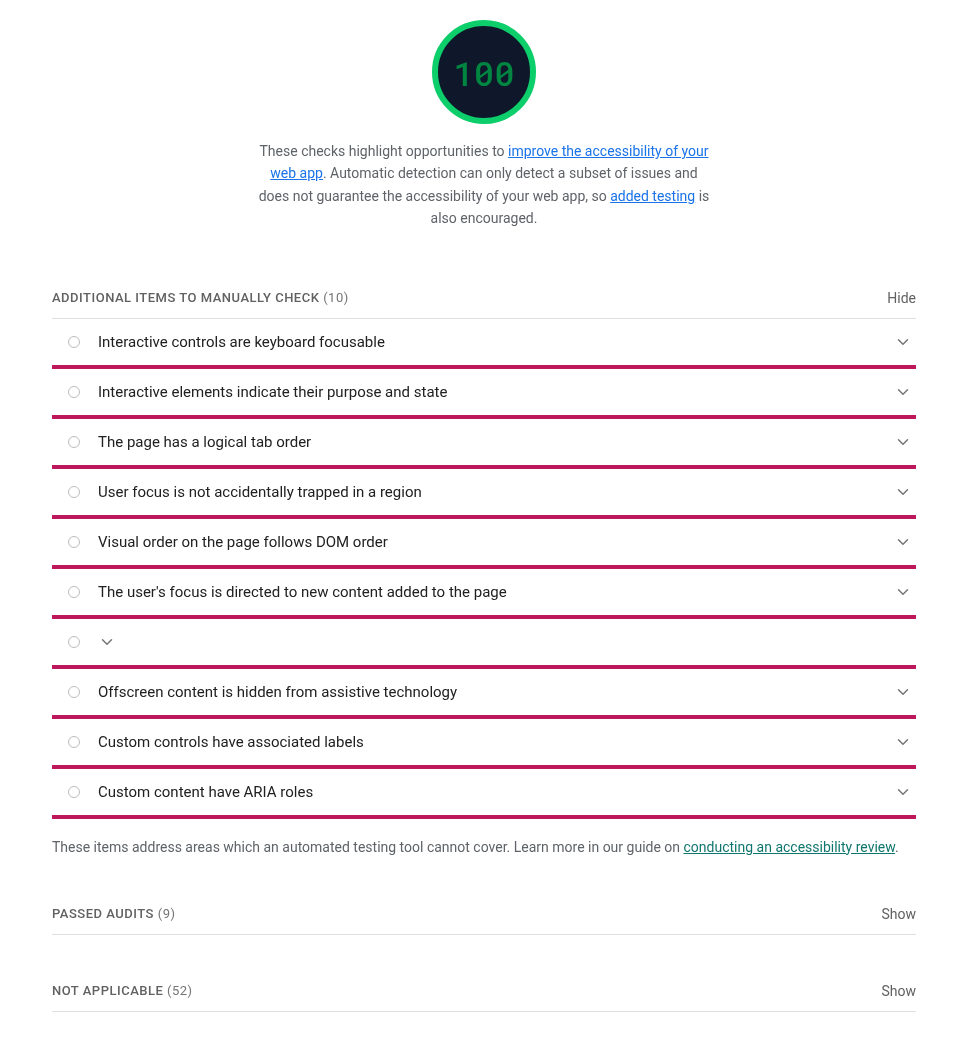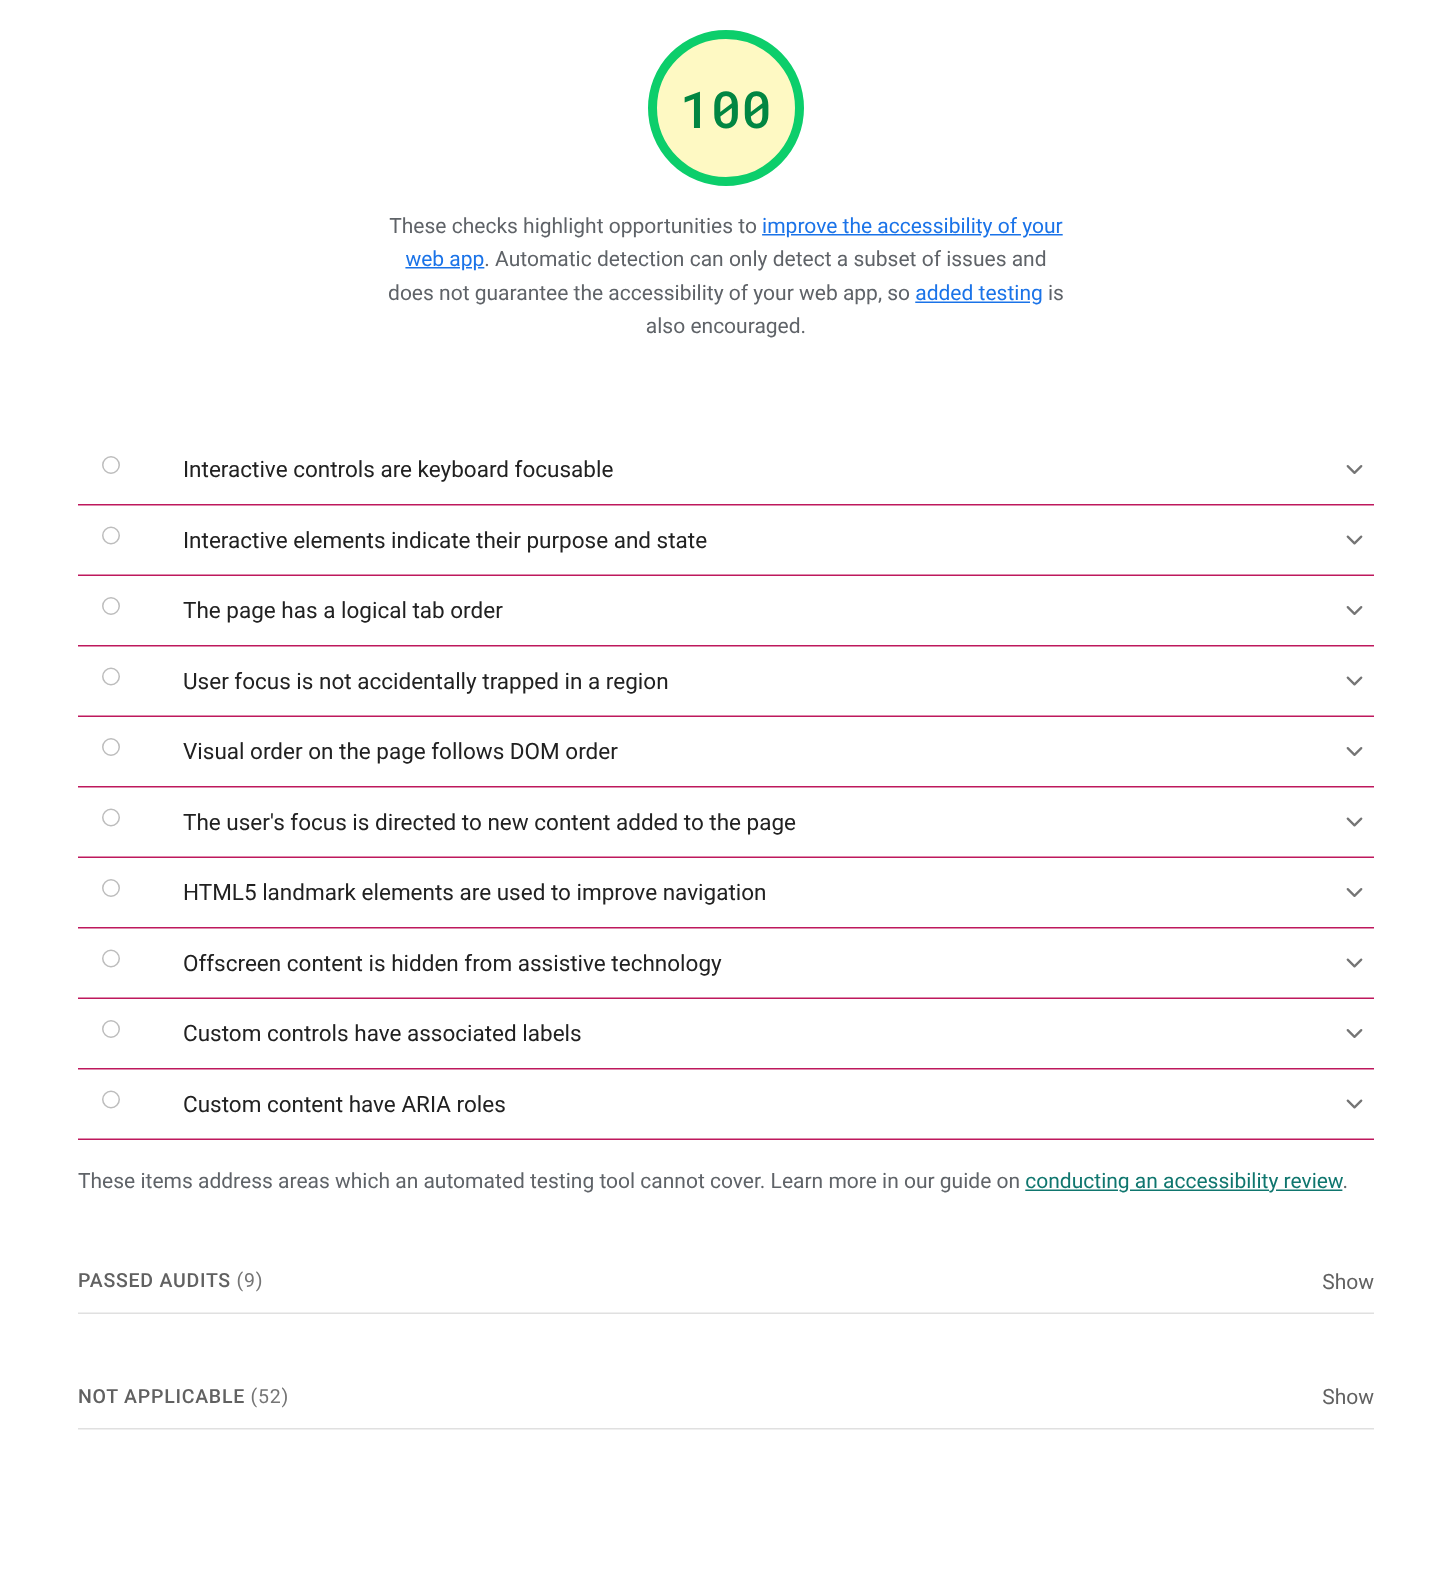--- a/index.html
+++ b/index.html
@@ -25,21 +25,21 @@
     .gauge-wrapper {
       display: flex;
       justify-content: center;
       margin-bottom: 16px;
     }
     .gauge {
       width: 104px;
       height: 104px;
       border-radius: 50%;
       border: 6px solid #0CCE6B;
-      background: #fef9c3;
+      background: #0f172a;
       display: flex;
       align-items: center;
       justify-content: center;
     }
     .gauge-score {
       font-family: "Roboto Mono", ui-monospace, SFMono-Regular, Menlo, monospace;
       font-size: 34px;
       font-weight: 500;
       color: #018642;
     }
@@ -89,25 +89,24 @@
       cursor: pointer;
       background: none;
       border: none;
       font-family: inherit;
     }
     .audit-list {
       list-style: none;
     }
     .audit-item {
       display: flex;
-      align-items: flex-start;
+      align-items: center;
       padding: 14px 0 14px 16px;
-      border-bottom: 1px solid #be185d;
+      border-bottom: 4px solid #be185d;
       cursor: pointer;
-      gap: 24px;
     }
     .audit-bullet {
       width: 12px;
       height: 12px;
       border: 1.5px solid #bdbdbd;
       border-radius: 50%;
       flex-shrink: 0;
       margin-right: 18px;
     }
     .audit-title {
@@ -142,20 +141,27 @@
       <div class="gauge">
         <span class="gauge-score">100</span>
       </div>
     </div>
     <p class="description">
       <span>These checks highlight opportunities to </span><a href="#">improve the accessibility of your web app</a><span>. Automatic detection can only detect a subset of issues and does not guarantee the accessibility of your web app, so </span><a href="#">added testing</a><span> is also encouraged.</span>
     </p>
   </div>
 
   <div class="section">
+    <div class="section-header">
+      <div class="section-title">
+        <span class="label">Additional items to manually check</span>
+        <span class="section-count">(10)</span>
+      </div>
+      <button class="section-toggle">Hide</button>
+    </div>
     <ul class="audit-list" id="manual-list">
         <li class="audit-item">
           <span class="audit-bullet"></span>
           <span class="audit-title">Interactive controls are keyboard focusable</span>
           <svg class="chevron" viewBox="0 0 24 24" fill="none" stroke="currentColor" stroke-width="2" stroke-linecap="round" stroke-linejoin="round">
             <polyline points="6 9 12 15 18 9"></polyline>
           </svg>
         </li>
         <li class="audit-item">
           <span class="audit-bullet"></span>
@@ -187,21 +193,20 @@
         </li>
         <li class="audit-item">
           <span class="audit-bullet"></span>
           <span class="audit-title">The user's focus is directed to new content added to the page</span>
           <svg class="chevron" viewBox="0 0 24 24" fill="none" stroke="currentColor" stroke-width="2" stroke-linecap="round" stroke-linejoin="round">
             <polyline points="6 9 12 15 18 9"></polyline>
           </svg>
         </li>
         <li class="audit-item">
           <span class="audit-bullet"></span>
-          <span class="audit-title">HTML5 landmark elements are used to improve navigation</span>
           <svg class="chevron" viewBox="0 0 24 24" fill="none" stroke="currentColor" stroke-width="2" stroke-linecap="round" stroke-linejoin="round">
             <polyline points="6 9 12 15 18 9"></polyline>
           </svg>
         </li>
         <li class="audit-item">
           <span class="audit-bullet"></span>
           <span class="audit-title">Offscreen content is hidden from assistive technology</span>
           <svg class="chevron" viewBox="0 0 24 24" fill="none" stroke="currentColor" stroke-width="2" stroke-linecap="round" stroke-linejoin="round">
             <polyline points="6 9 12 15 18 9"></polyline>
           </svg>

